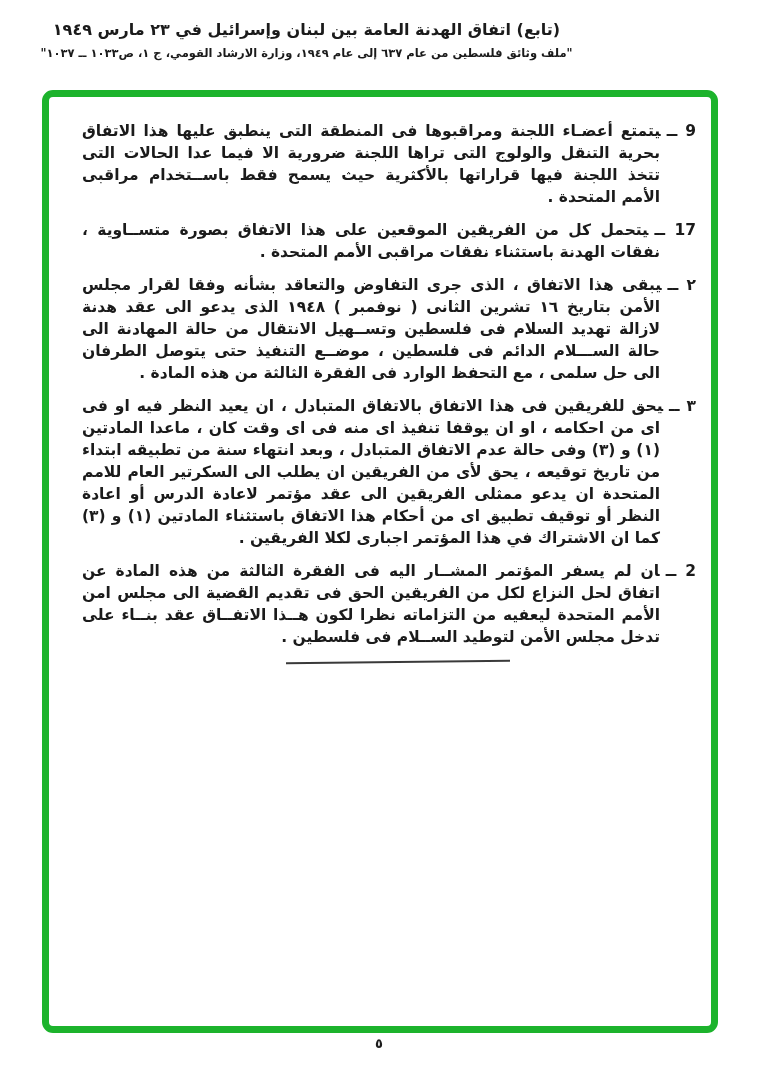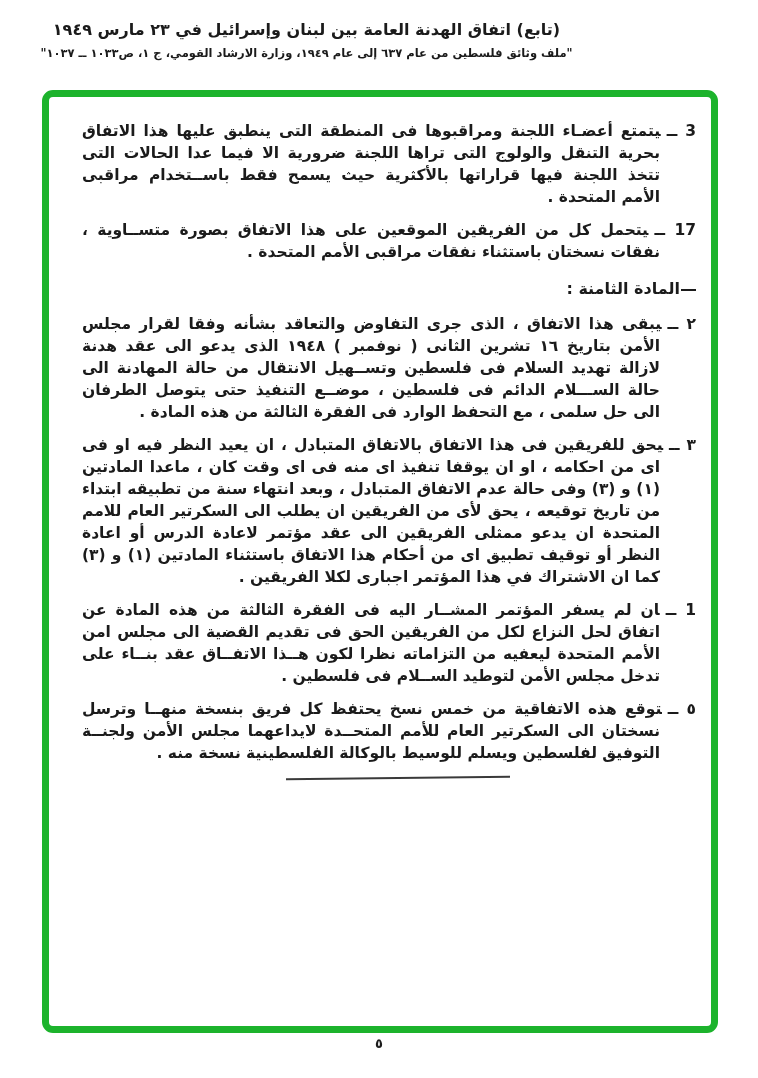--- a/index.html
+++ b/index.html
@@ -47,34 +47,32 @@
 <body>
 
 <div class="header">
   <div class="title">(تابع) اتفاق الهدنة العامة بين لبنان وإسرائيل في ٢٣ مارس ١٩٤٩</div>
   <div class="source">"ملف وثائق فلسطين من عام ٦٣٧ إلى عام ١٩٤٩، وزارة الارشاد القومي، ج ١، ص١٠٣٣ ــ ١٠٣٧"</div>
 </div>
 
 <div class="frame" style="border-color: rgb(28, 179, 44);">
   <div class="content">
 
-    <p class="para"><span class="marker">3 ــ</span><span>يتمتع أعضـاء اللجنة ومراقبوها فى المنطقة التى ينطبق عليها هذا الاتفاق بحرية التنقل والولوج التى تراها اللجنة ضرورية الا فيما عدا الحالات التى تتخذ اللجنة فيها قراراتها بالأكثرية حيث يسمح فقط باســتخدام مراقبى الأمم المتحدة .</span></p>
+    <p class="para"><span class="marker">9 ــ</span><span>يتمتع أعضـاء اللجنة ومراقبوها فى المنطقة التى ينطبق عليها هذا الاتفاق بحرية التنقل والولوج التى تراها اللجنة ضرورية الا فيما عدا الحالات التى تتخذ اللجنة فيها قراراتها بالأكثرية حيث يسمح فقط باســتخدام مراقبى الأمم المتحدة .</span></p>
 
-    <p class="para"><span class="marker">17 ــ</span><span>يتحمل كل من الفريقين الموقعين على هذا الاتفاق بصورة متســاوية ، نفقات نسختان باستثناء نفقات مراقبى الأمم المتحدة .</span></p>
+    <p class="para"><span class="marker">17 ــ</span><span>يتحمل كل من الفريقين الموقعين على هذا الاتفاق بصورة متســاوية ، نفقات الهدنة باستثناء نفقات مراقبى الأمم المتحدة .</span></p>
 
-    <div class="section-heading"><span class="dash"></span><span>المادة الثامنة :</span></div>
 
 
     <p class="para"><span class="marker">٢ ــ</span><span>يبقى هذا الاتفاق ، الذى جرى التفاوض والتعاقد بشأنه وفقا لقرار مجلس الأمن بتاريخ ١٦ تشرين الثانى ( نوفمبر ) ١٩٤٨ الذى يدعو الى عقد هدنة لازالة تهديد السلام فى فلسطين وتســهيل الانتقال من حالة المهادنة الى حالة الســـلام الدائم فى فلسطين ، موضــع التنفيذ حتى يتوصل الطرفان الى حل سلمى ، مع التحفظ الوارد فى الفقرة الثالثة من هذه المادة .</span></p>
 
     <p class="para"><span class="marker">٣ ــ</span><span>يحق للفريقين فى هذا الاتفاق بالاتفاق المتبادل ، ان يعيد النظر فيه او فى اى من احكامه ، او ان يوقفا تنفيذ اى منه فى اى وقت كان ، ماعدا المادتين (١) و (٣) وفى حالة عدم الاتفاق المتبادل ، وبعد انتهاء سنة من تطبيقه ابتداء من تاريخ توقيعه ، يحق لأى من الفريقين ان يطلب الى السكرتير العام للامم المتحدة ان يدعو ممثلى الفريقين الى عقد مؤتمر لاعادة الدرس أو اعادة النظر أو توقيف تطبيق اى من أحكام هذا الاتفاق باستثناء المادتين (١) و (٣) كما ان الاشتراك في هذا المؤتمر اجبارى لكلا الفريقين .</span></p>
 
-    <p class="para"><span class="marker">1 ــ</span><span>ان لم يسفر المؤتمر المشــار اليه فى الفقرة الثالثة من هذه المادة عن اتفاق لحل النزاع لكل من الفريقين الحق فى تقديم القضية الى مجلس امن الأمم المتحدة ليعفيه من التزاماته نظرا لكون هــذا الاتفــاق عقد بنــاء على تدخل مجلس الأمن لتوطيد الســلام فى فلسطين .</span></p>
+    <p class="para"><span class="marker">2 ــ</span><span>ان لم يسفر المؤتمر المشــار اليه فى الفقرة الثالثة من هذه المادة عن اتفاق لحل النزاع لكل من الفريقين الحق فى تقديم القضية الى مجلس امن الأمم المتحدة ليعفيه من التزاماته نظرا لكون هــذا الاتفــاق عقد بنــاء على تدخل مجلس الأمن لتوطيد الســلام فى فلسطين .</span></p>
 
-    <p class="para"><span class="marker">٥ ــ</span><span>توقع هذه الاتفاقية من خمس نسخ يحتفظ كل فريق بنسخة منهــا وترسل نسختان الى السكرتير العام للأمم المتحــدة لايداعهما مجلس الأمن ولجنــة التوفيق لفلسطين ويسلم للوسيط بالوكالة الفلسطينية نسخة منه .</span></p>
 
 
     <div class="signature-rule"></div>
 
   </div>
 </div>
 
 <div class="page-number">٥</div>
 
 </body></html>

